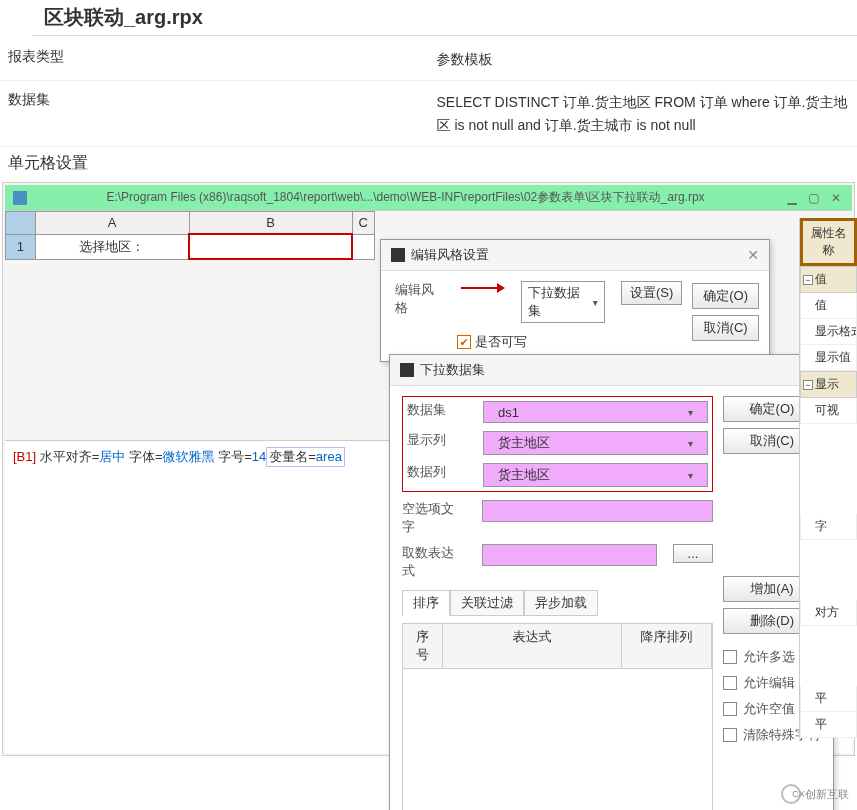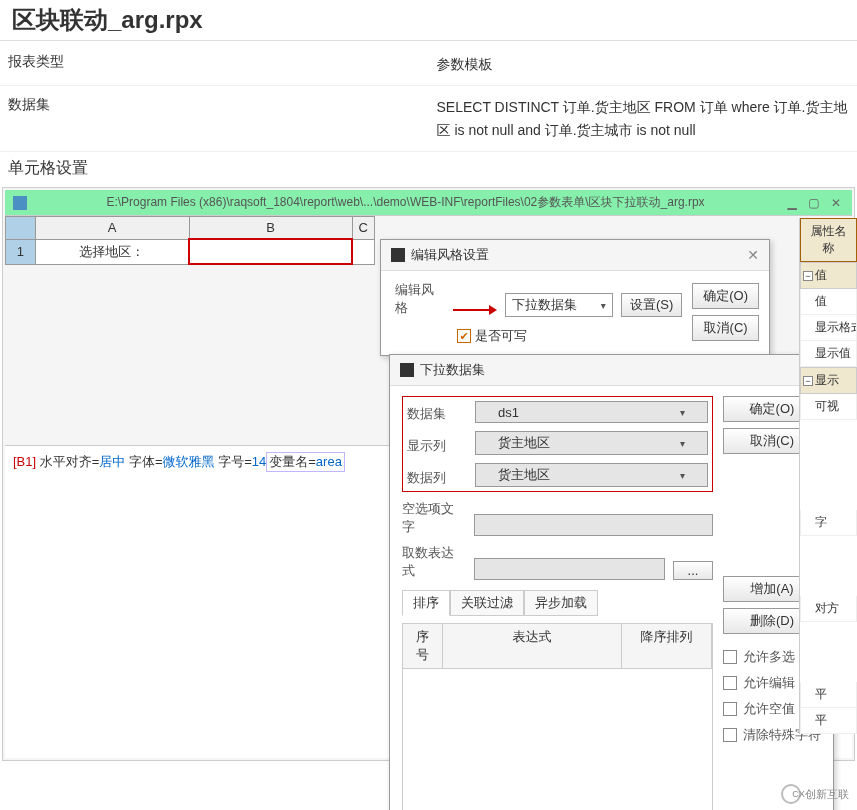--- a/index.html
+++ b/index.html
@@ -1,18 +1,18 @@
 <!DOCTYPE html>
 <html><head>
   <meta charset="utf-8">
   <style>
     * { box-sizing: border-box; margin: 0; padding: 0; }
     body { font-family: "Microsoft YaHei", Arial, sans-serif; font-size: 14px; color: #333; background: #fff; width: 857px; height: 810px; overflow: hidden; position: relative; }
     
-    .page-title { font-weight: bold; font-size: 24px; padding: 4px 12px; border-bottom: 1px solid #ddd; }
+    .page-title { font-weight: bold; font-size: 20px; padding: 4px 12px; border-bottom: 1px solid #ddd; margin-left: 32px; }
     
     .info-table { width: 100%; border-collapse: collapse; margin-top: 2px; }
     .info-table td { padding: 10px 8px; vertical-align: top; border-bottom: 1px solid #eee; }
     .info-label { width: 50%; }
     .info-value { width: 50%; line-height: 1.6; }
     
     .section-header { font-size: 16px; padding: 6px 8px; }
     
     .editor-area { position: relative; background: #f5f5f5; padding: 2px; border: 1px solid #ccc; margin: 2px; }
     .title-bar { background: #86efac; padding: 4px 8px; display: flex; align-items: center; gap: 6px; font-size: 12px; color: #555; border-bottom: 1px solid #ccc; }
@@ -31,55 +31,55 @@
     .bt-blue { color: #0066cc; }
     .bt-box { border: 1px solid #c4b5fd; padding: 0 2px; display: inline-block; }
     
     
     .dialog1 { position: absolute; left: 380px; top: 239px; width: 390px; background: #fff; border: 1px solid #999; box-shadow: 2px 2px 6px rgba(0,0,0,0.2); }
     .dlg-title { background: #f5f5f5; padding: 6px 10px; display: flex; align-items: center; gap: 6px; font-size: 13px; border-bottom: 1px solid #ddd; }
     .dlg-title-icon { width: 14px; height: 14px; background: #333; display: inline-block; }
     .dlg-close { margin-left: auto; cursor: pointer; color: #888; font-size: 14px; }
     .dlg-body { padding: 10px 10px 10px 14px; display: flex; gap: 10px; }
     .dlg-left { flex: 1; display: flex; flex-direction: column; gap: 10px; }
-    .form-row { display: flex; align-items: flex-end; gap: 8px; font-size: 13px; }
+    .form-row { display: flex; align-items: flex-start; gap: 16px; font-size: 13px; }
     .form-label { width: 50px; color: #555; }
     .arrow-svg { width: 44px; height: 14px; }
     .select-box { flex: 1; border: 1px solid #999; padding: 2px 6px; font-size: 13px; display: flex; justify-content: space-between; align-items: center; background: #fff; }
     .chev { font-size: 10px; color: #555; }
     .checkbox-row { display: flex; align-items: center; gap: 4px; font-size: 13px; margin-left: 62px; }
     .chk { width: 14px; height: 14px; border: 1px solid #c60; background: #fff; display: inline-flex; align-items: center; justify-content: center; }
     .chk-mark { color: #c60; font-size: 11px; }
     .btn { border: 1px solid #999; background: linear-gradient(#fff, #e8e8e8); padding: 3px 10px; font-size: 13px; cursor: pointer; min-width: 60px; text-align: center; }
     .btn-small { min-width: 50px; padding: 2px 8px; }
     .dlg-right { display: flex; flex-direction: column; gap: 6px; padding-top: 2px; }
     
     
     .dialog2 { position: absolute; left: 389px; top: 354px; width: 445px; background: #fff; border: 1px solid #999; box-shadow: 2px 2px 6px rgba(0,0,0,0.2); }
     .dlg2-body { padding: 10px 12px 12px; display: flex; gap: 10px; }
     .red-box { border: 1px solid #c00; padding: 4px 4px; }
-    .input-box { border: 1px solid #999; padding: 2px 22px; font-size: 13px; display: flex; justify-content: space-between; align-items: center; background: #e5e5e5; min-height: 22px; flex: 1; }
+    .input-box { border: 1px solid #999; padding: 2px 14px; font-size: 13px; display: flex; justify-content: space-between; align-items: center; background: #f0abfc; min-height: 22px; flex: 1; }
     .tabs-row { display: flex; margin-top: 2px; }
     .tab { border: 1px solid #ccc; padding: 3px 10px; font-size: 13px; background: #f8f8f8; cursor: pointer; }
     .tab.active { background: #fff; border-bottom-color: #fff; }
     .tab-panel { border: 1px solid #ccc; margin-top: -1px; }
     .list-hdr { display: flex; background: #f5f5f5; border-bottom: 1px solid #ccc; font-size: 13px; }
     .list-hdr > div { padding: 4px 8px; border-right: 1px solid #ccc; text-align: center; }
     .col-idx { width: 40px; }
     .col-exp { flex: 1; }
     .col-sort { width: 90px; }
     .list-body { height: 150px; background: #fff; }
     .check-list { display: flex; flex-direction: column; gap: 8px; font-size: 13px; color: #555; margin-top: 8px; }
     .check-item { display: flex; align-items: center; gap: 6px; }
     .chkbox-empty { width: 14px; height: 14px; border: 1px solid #888; background: #fff; display: inline-block; }
     .ellipsis-btn { border: 1px solid #999; background: linear-gradient(#fff,#e8e8e8); width: 40px; text-align: center; padding: 1px 0; cursor: pointer; font-size: 13px; }
     
     
     .prop-panel { position: absolute; right: 0; top: 218px; width: 58px; background: #fff; border-left: 1px solid #ccc; font-size: 12px; }
-    .prop-hdr { background: #efe8cf; padding: 4px; border: 1px solid #a16207; text-align: center; }
+    .prop-hdr { background: #efe8cf; padding: 4px; border: 3px solid #a16207; text-align: center; }
     .prop-group { padding: 4px 2px; background: #efe8cf; border: 1px solid #ccc; display: flex; align-items: center; gap: 2px; }
     .minus-icon { width: 10px; height: 10px; border: 1px solid #888; display: inline-flex; align-items: center; justify-content: center; font-size: 9px; background: #fff; }
     .prop-item { padding: 4px 4px 4px 14px; border: 1px solid #eee; border-top: none; font-size: 12px; overflow: hidden; white-space: nowrap; }
     
     
     .logo-watermark { position: absolute; right: 8px; bottom: 6px; font-size: 11px; color: #888; display: flex; align-items: center; gap: 4px; }
     .logo-circ { width: 20px; height: 20px; border: 2px solid #bbb; border-radius: 50%; display: inline-flex; align-items: center; justify-content: center; font-size: 9px; color: #888; padding-left: 15px; }
   </style>
 </head>
 <body>

